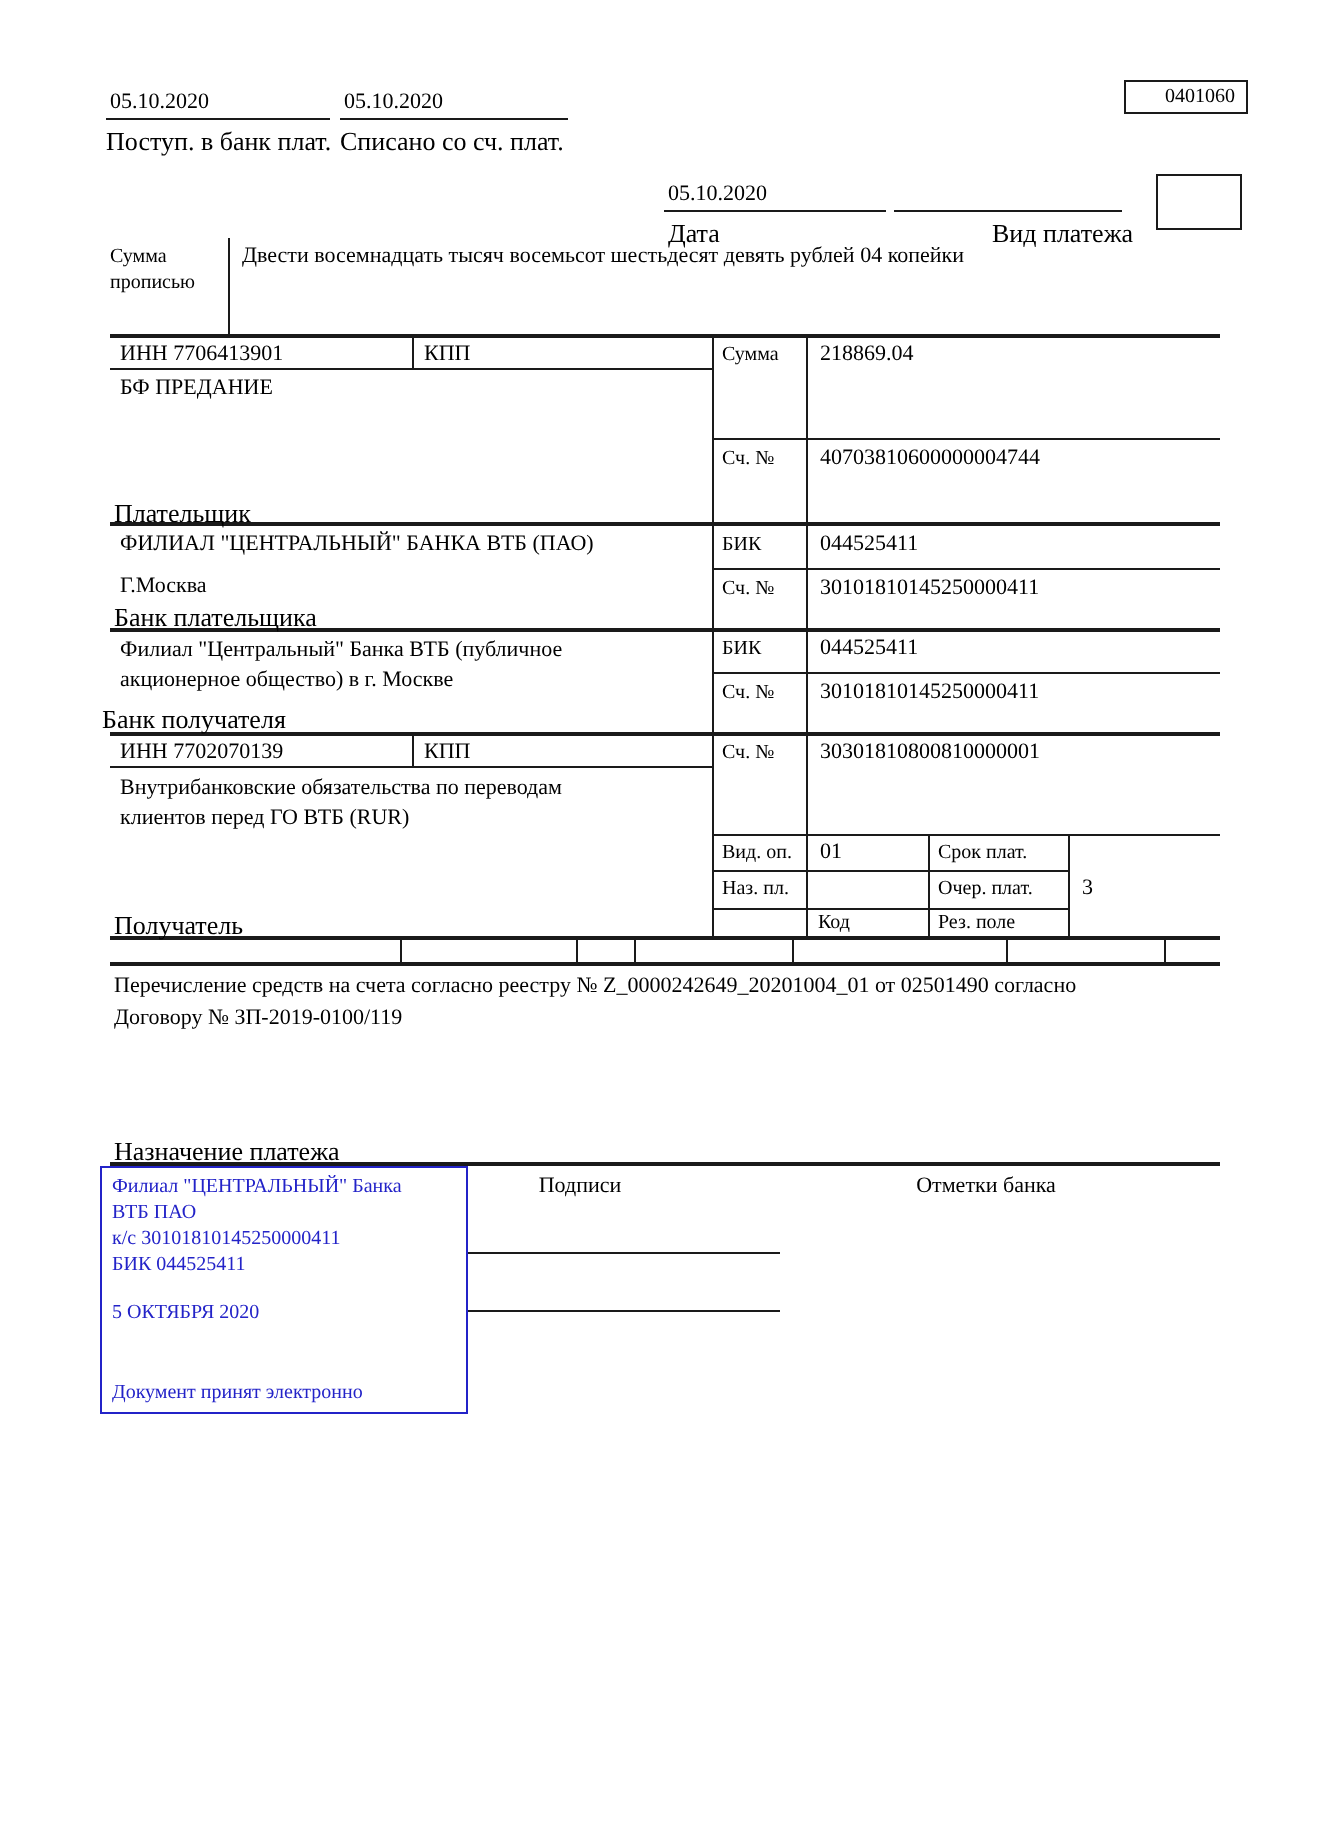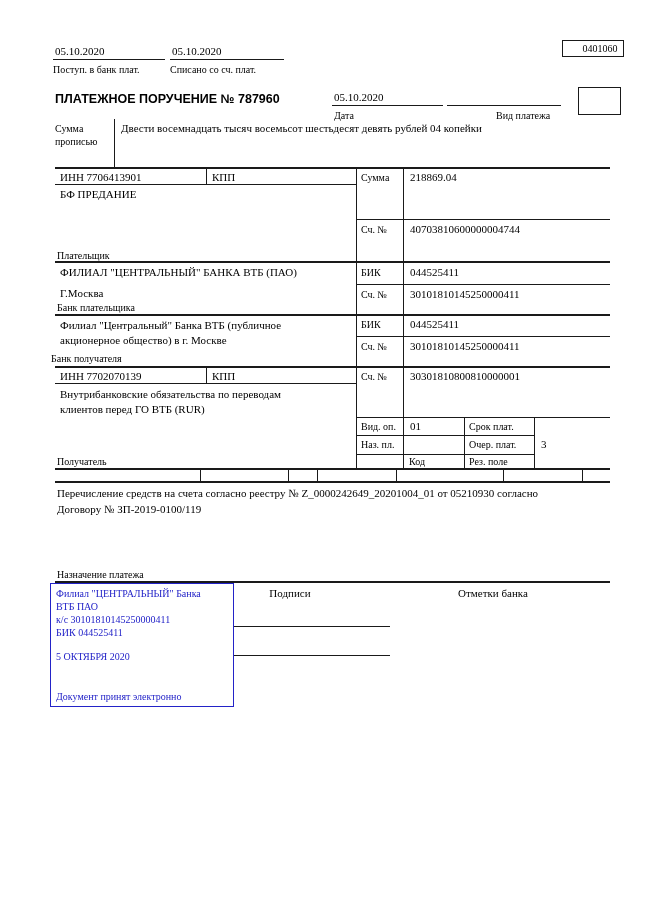--- a/index.html
+++ b/index.html
@@ -1,19 +1,19 @@
 <!DOCTYPE html>
 <html style="--stamp-color: #2323c8;"><head>
 <meta charset="utf-8">
 <style>
   html,body{margin:0;padding:0;background:#fff;}
   .page{position:relative;width:660px;height:919px;background:#ffffff;overflow:hidden;
         font-family:"Liberation Serif","DejaVu Serif",serif;color:#000;}
   .t{position:absolute;white-space:nowrap;line-height:1.15;font-size:11px;}
-  .sm{font-size:10px;}
+  .sm{font-size:13px;}
   .lbl{font-size:10px;}
   .title{font-family:"Liberation Sans","DejaVu Sans",sans-serif;font-weight:bold;font-size:12.5px;}
   .hl{position:absolute;background:#1a1a1a;height:1px;}
   .hl2{position:absolute;background:#1a1a1a;height:2px;}
   .vl{position:absolute;background:#1a1a1a;width:1px;}
   .box{position:absolute;border:1.3px solid #1a1a1a;background:#fff;padding-left:14px;}
   .wrap{white-space:normal;line-height:13px;}
   .stamp-box{position:absolute;border:1.6px solid var(--stamp-color,#2323c8);}
   .stamp-t{position:absolute;white-space:nowrap;color:var(--stamp-color,#2323c8);font-size:10px;line-height:1.1;}
   .ctr{text-align:center;}
@@ -26,21 +26,20 @@
   <span class="t" style="left:55px;top:45px;">05.10.2020</span>
   <div class="hl" style="left:53px;top:59px;width:112px;"></div>
   <span class="t sm" style="left:53px;top:64px;">Поступ. в банк плат.</span>
 
   <span class="t" style="left:172px;top:45px;">05.10.2020</span>
   <div class="hl" style="left:170px;top:59px;width:114px;"></div>
   <span class="t sm" style="left:170px;top:64px;">Списано со сч. плат.</span>
 
   <div class="box ctr" style="left:562px;top:40px;width:46px;height:15px;font-size:10px;line-height:15px;">0401060</div>
 
-  <span class="t title" style="left:55px;top:92px;">ПЛАТЕЖНОЕ ПОРУЧЕНИЕ № 787960</span>
   <span class="t" style="left:334px;top:91px;">05.10.2020</span>
   <div class="hl" style="left:332px;top:105px;width:111px;"></div>
   <span class="t sm" style="left:334px;top:110px;">Дата</span>
   <div class="hl" style="left:447px;top:105px;width:114px;"></div>
   <span class="t sm" style="left:450px;top:110px;margin-left:46px;">Вид платежа</span>
   <div class="box" style="left:578px;top:87px;width:27px;height:26px;"></div>
 
   <div class="t lbl wrap" style="left:55px;top:122px;width:58px;">Сумма прописью</div>
   <div class="vl" style="left:114px;top:119px;height:48px;"></div>
   <span class="t" style="left:121px;top:122px;">Двести восемнадцать тысяч восемьсот шестьдесят девять рублей 04 копейки</span>
@@ -109,21 +108,21 @@
 
   <span class="t lbl" style="left:361px;top:421px;">Вид. оп.</span>
   <span class="t" style="left:410px;top:420px;">01</span>
   <span class="t lbl" style="left:469px;top:421px;">Срок плат.</span>
   <span class="t lbl" style="left:361px;top:439px;">Наз. пл.</span>
   <span class="t lbl" style="left:469px;top:439px;">Очер. плат.</span>
   <span class="t" style="left:541px;top:438px;">3</span>
   <span class="t lbl" style="left:361px;top:456px;margin-left:48px;">Код</span>
   <span class="t lbl" style="left:469px;top:456px;">Рез. поле</span>
 
-  <span class="t" style="left:57px;top:487px;">Перечисление средств на счета согласно реестру № Z_0000242649_20201004_01 от 05210930 согласно</span>
+  <span class="t" style="left:57px;top:487px;">Перечисление средств на счета согласно реестру № Z_0000242649_20201004_01 от 02501490 согласно</span>
   <span class="t" style="left:57px;top:503px;">Договору № ЗП-2019-0100/119</span>
   <span class="t sm" style="left:57px;top:569px;">Назначение платежа</span>
   <div class="hl2" style="left:55px;top:581px;width:555px;"></div>
 
   <div class="t ctr" style="left:240px;top:587px;width:100px;">Подписи</div>
   <div class="t ctr" style="left:418px;top:587px;width:150px;">Отметки банка</div>
   <div class="hl" style="left:234px;top:626px;width:156px;"></div>
   <div class="hl" style="left:234px;top:655px;width:156px;"></div>
 
   <div class="stamp-box" style="left:50px;top:583px;width:182px;height:122px;"></div>

